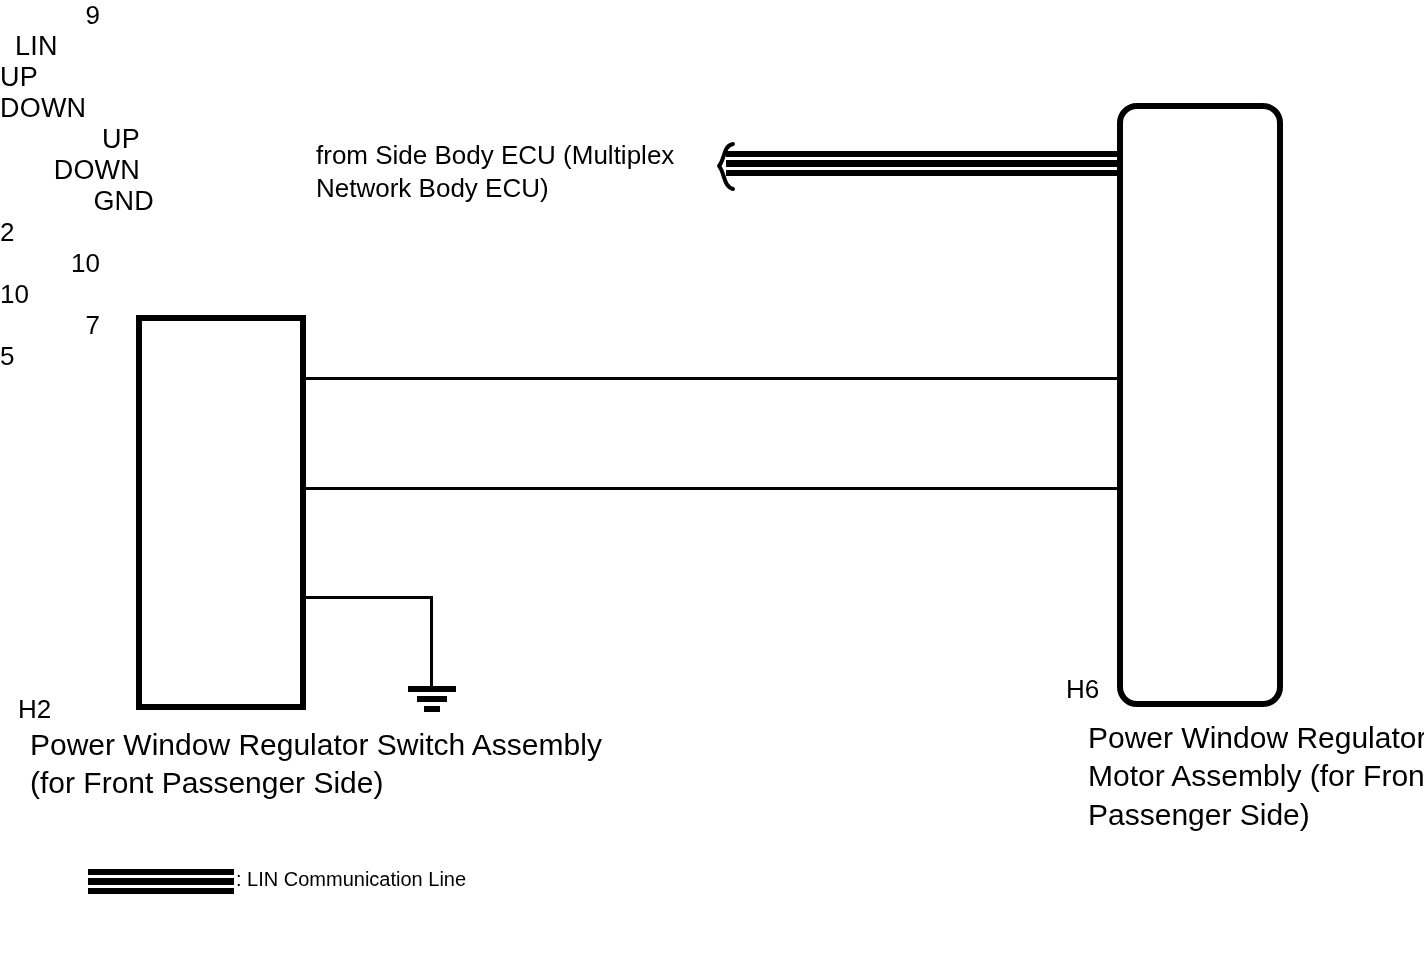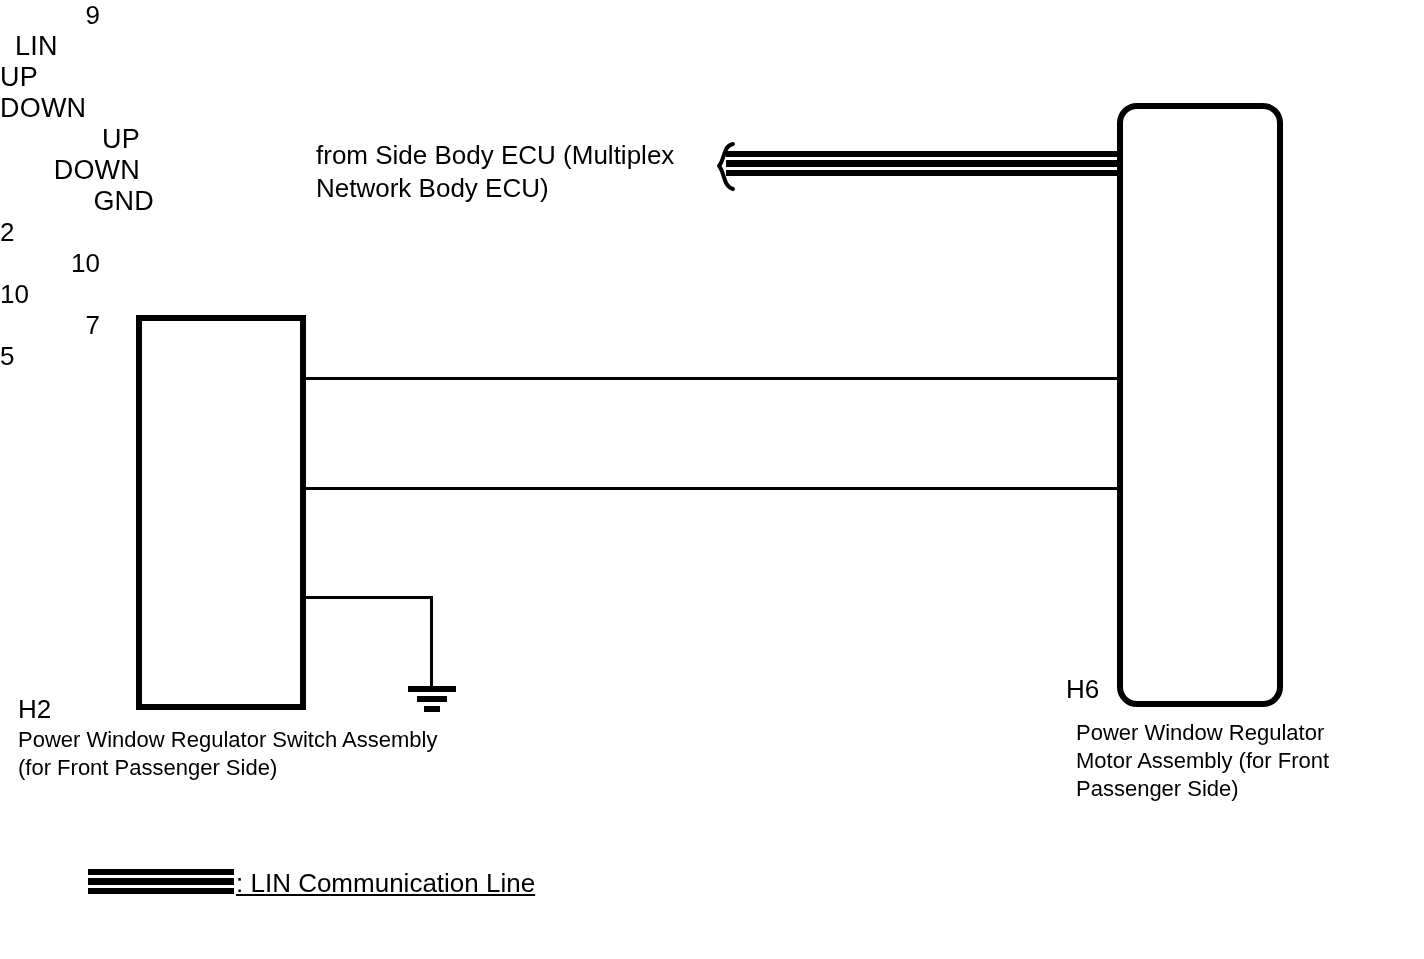--- a/index.html
+++ b/index.html
@@ -78,35 +78,35 @@
     position: absolute;
     background: #000;
     height: 6px;
     left: 50%;
     transform: translateX(-50%);
   }
 
   
   .caption {
     position: absolute;
-    font-size: 22px;
+    font-size: 30px;
     line-height: 1.28;
     white-space: pre-line;
+    margin-left: 12px;
   }
   .conn-id {
     position: absolute;
     font-size: 26px;
   }
 
   
   .legend-text {
     position: absolute;
-    font-size: 26px;
+    font-size: 20px;
     white-space: pre;
-    text-decoration: underline;
   }
 
   .note {
     position: absolute;
     font-size: 26px;
     line-height: 1.28;
     white-space: pre-line;
   }
 </style>
 </head>

